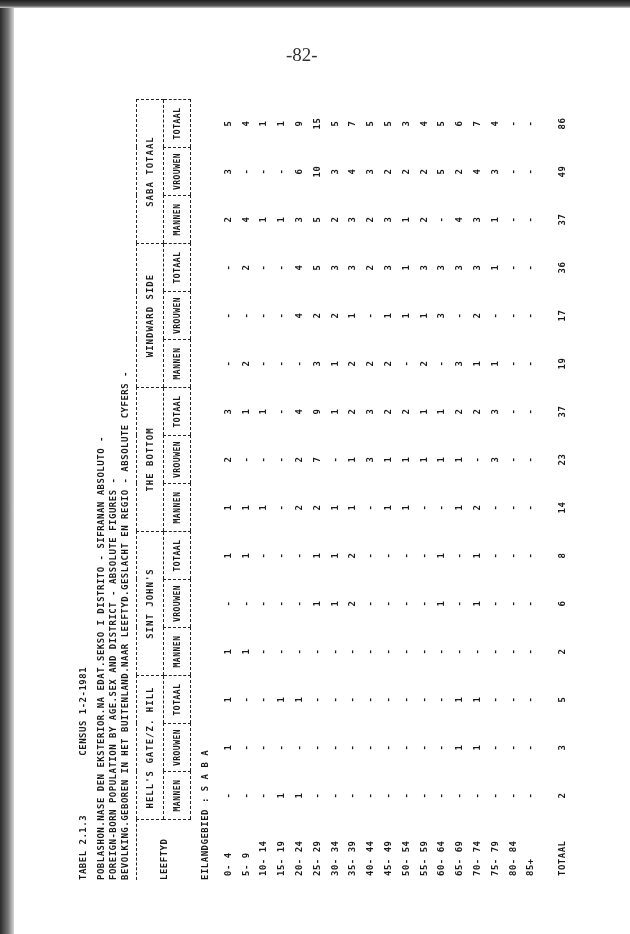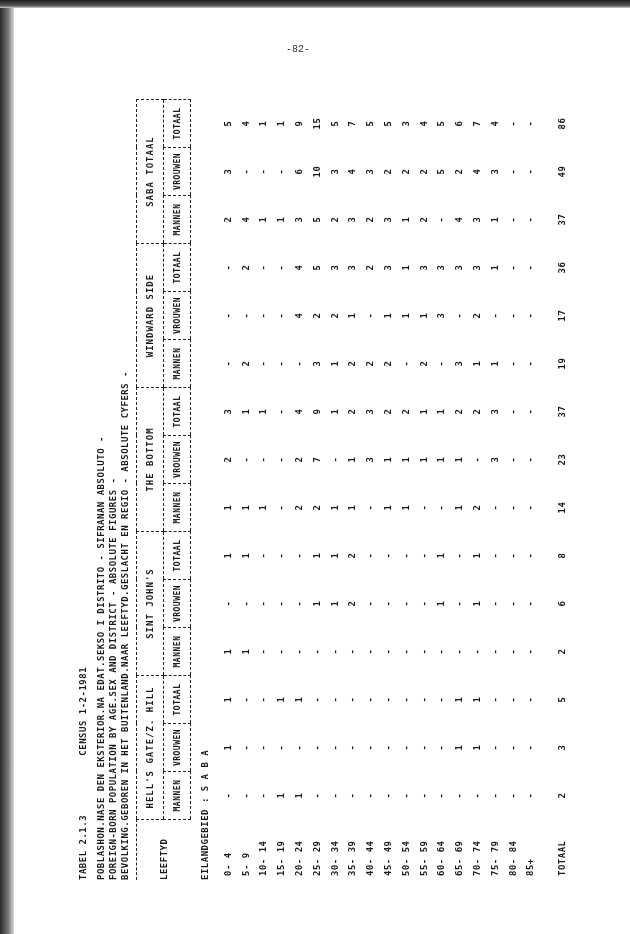--- a/index.html
+++ b/index.html
@@ -9,22 +9,22 @@
   }
   .binding-left {
     position: absolute; left: 0; top: 0; width: 14px; height: 934px;
     background: linear-gradient(to right, #2a2a2a, #7a7a7a 60%, #d8d8d8);
   }
   .binding-top {
     position: absolute; left: 0; top: 0; width: 630px; height: 8px;
     background: linear-gradient(to bottom, #1e1e1e, #555 70%, #ccc);
   }
   .page-num {
-    position: absolute; left: 286px; top: 44px; font-size: 10px;
-    font-family: Liberation Mono, monospace; color: #333;
+    position: absolute; left: 286px; top: 44px; font-size: 19px;
+    font-family: Liberation Serif, serif; color: #333;
   }
   
   .sheet {
     position: absolute;
     left: 78px; top: 880px;
     width: 800px; height: 400px;
     transform-origin: 0 0;
     transform: rotate(-90deg);
     font-size: 9px; font-weight: bold; letter-spacing: 0.5px;
   }

